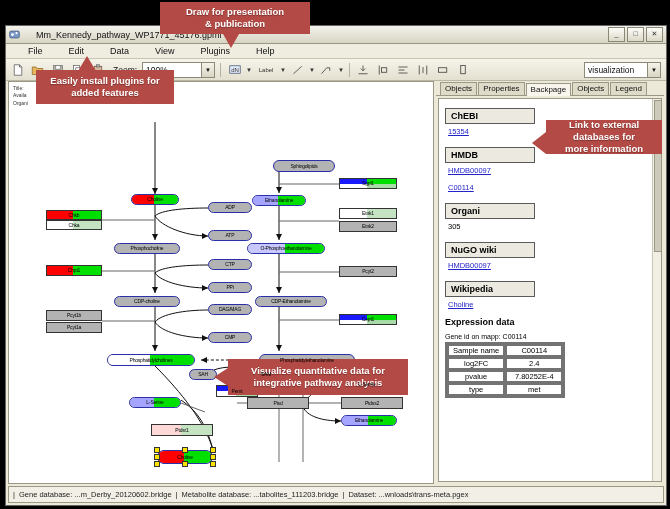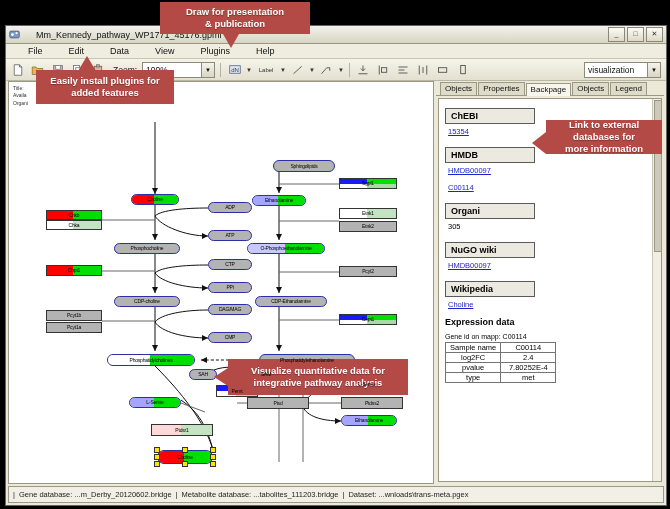--- a/index.html
+++ b/index.html
@@ -68,21 +68,21 @@
   .pscroll{position:absolute;right:0;top:0;bottom:0;width:8px;background:#f1efe4;border-left:1px solid #c9c6b4;}
   .pthumb{position:absolute;left:1px;top:1px;width:6px;height:150px;background:#cdcabb;border:1px solid #9b9886;}
   .pcontent{position:absolute;left:0;top:0;right:9px;bottom:0;padding:6px 0 0 6px;}
   .dbhead{display:inline-block;min-width:78px;border:1px solid #5a5a5a;background:#ebe9e0;
           font-size:9px;font-weight:bold;color:#000;padding:2px 5px;margin-bottom:3px;}
   .dblink{font-size:7.5px;color:#2222cc;text-decoration:underline;display:block;margin:0 0 8px 3px;}
   .dbtext{font-size:7.5px;color:#000;display:block;margin:0 0 8px 3px;}
   .exprhead{font-size:9px;font-weight:bold;color:#000;margin:2px 0 6px 0;}
   .geneid{font-size:7px;color:#000;margin-bottom:2px;}
   table.expr{border-collapse:collapse;font-size:7.5px;}
-  table.expr td{border:1px solid #737373;padding:0 4px;text-align:center;color:#000;min-width:46px;}
+  table.expr td{border:4px solid #737373;padding:0 4px;text-align:center;color:#000;min-width:46px;}
 
   
   .status{position:absolute;left:2px;right:2px;bottom:2px;height:15px;border:1px solid #9b9886;
           background:#f2f0e6;display:flex;align-items:center;font-size:7.5px;color:#222;padding-left:4px;gap:4px;}
 </style>
 </head>
 <body>
 
 <div id="root">
 

